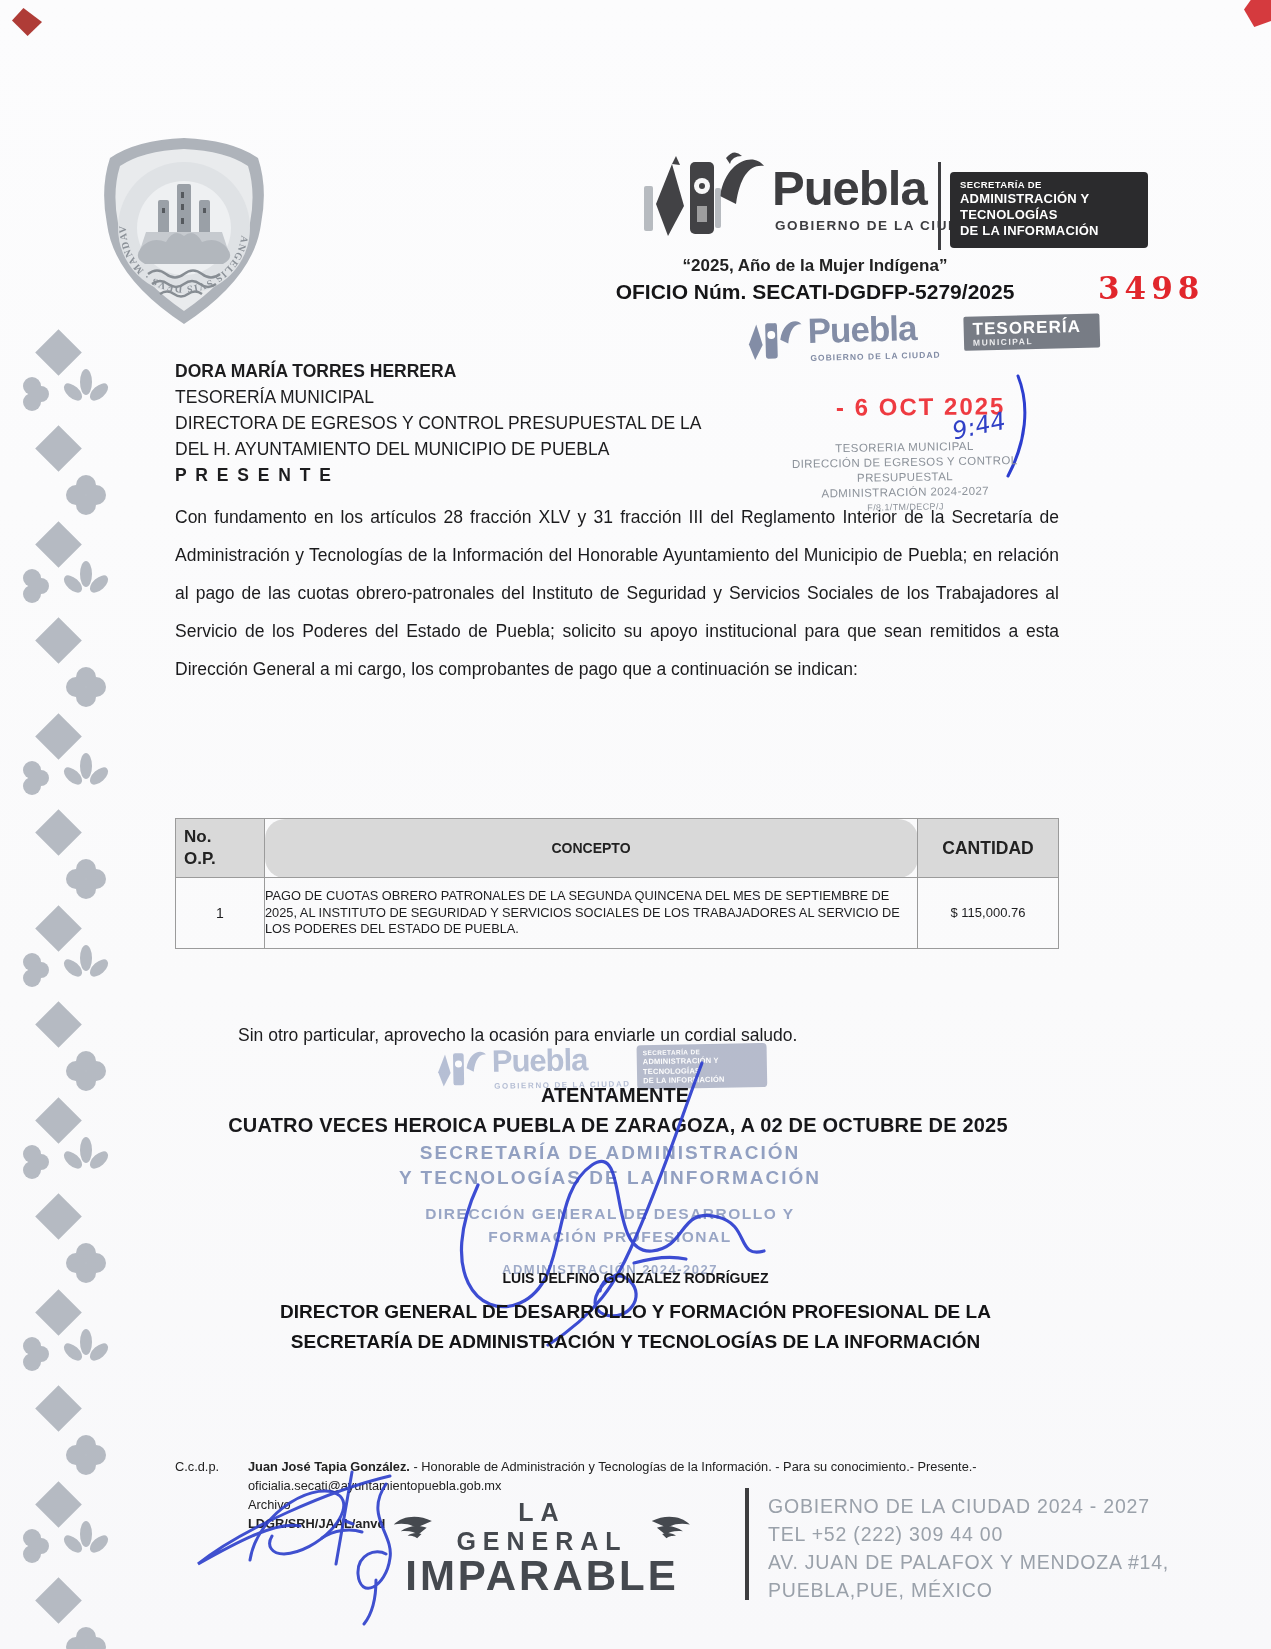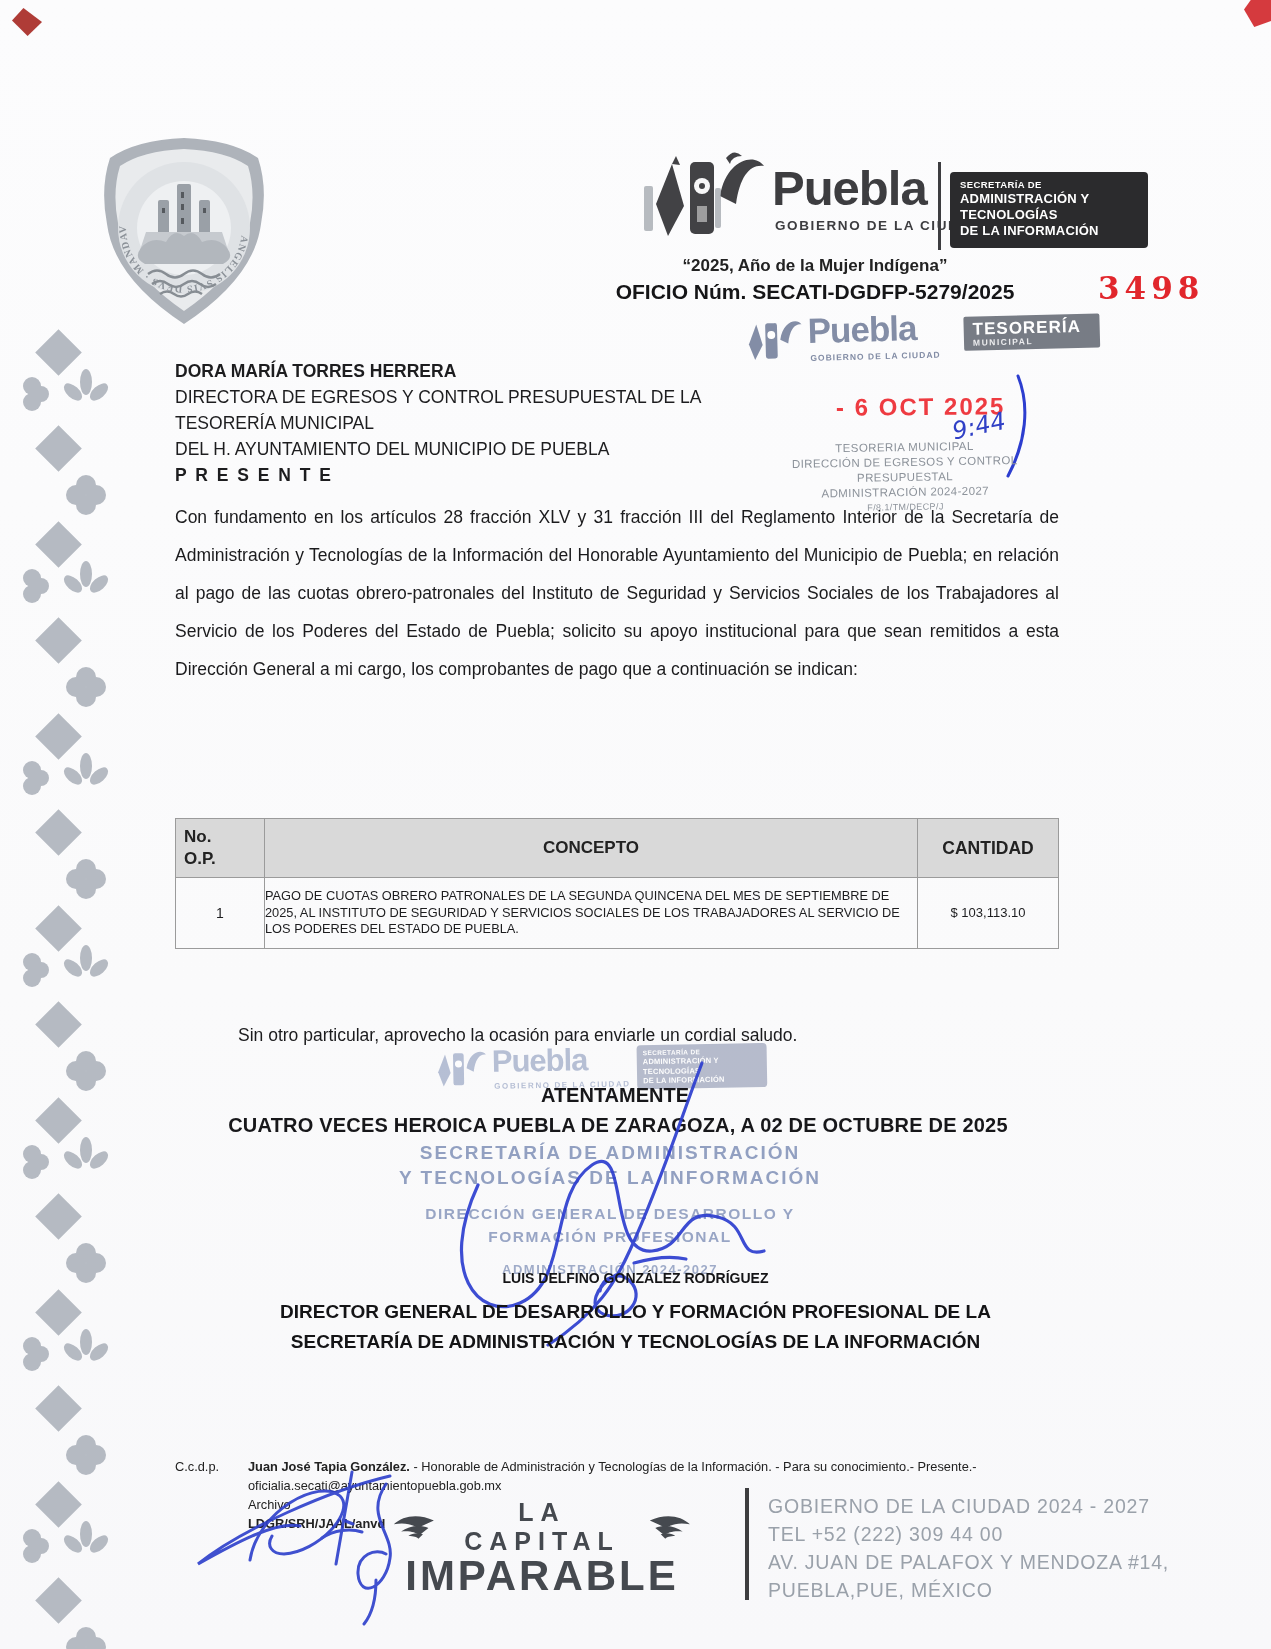--- a/index.html
+++ b/index.html
@@ -40,21 +40,21 @@
   .recipient{font-size:17.5px;line-height:26px;}
   .recipient .bold{font-weight:700;}
   .presente{font-weight:700;letter-spacing:2px;}
   .body-par{width:884px;font-size:17.5px;line-height:38px;text-align:justify;color:#1b1b1d;}
   .closing{font-size:17.5px;color:#1b1b1d;}
   
   .ptable{border-collapse:collapse;width:884px;font-size:13px;}
   .ptable td,.ptable th{border:1px solid #9b9b9b;}
   .ptable th{background:#d9d9d9;font-weight:700;color:#222;}
   .th-no{width:72px;font-size:17px;text-align:left;padding:6px 8px;line-height:22px;}
-  .th-concepto{font-size:17px;height:56px;}
+  .th-concepto{font-size:14px;height:56px;border-radius:20px;}
   .th-cantidad{width:138px;font-size:17.5px;}
   .td-no{text-align:center;font-size:14px;}
   .td-concepto{font-size:12.8px;line-height:16.5px;padding:10px 0;text-align:left;}
   .td-cantidad{font-size:13px;text-align:center;}
   
   .fadestamp{opacity:.55;}
   .fadestamp .brand-word{font-size:31px;color:#7f8fb6;}
   .fadestamp .brand-sub{font-size:8px;color:#7f8fb6;}
   .fadestamp .sec-badge{background:rgba(84,98,136,.75);padding:4px 6px;}
   .fadestamp .sec-badge .l1{font-size:6.5px;}
@@ -192,42 +192,42 @@
   <div class="abs gstamp" style="left:740px;top:440px;width:330px;">
     <span class="gl">TESORERIA MUNICIPAL</span>
     <span class="gl">DIRECCIÓN DE EGRESOS Y CONTROL</span>
     <span class="gl">PRESUPUESTAL</span>
     <span class="gl">ADMINISTRACIÓN 2024-2027</span>
     <span class="gl-small">F/8.1/TM/DECP/J</span>
   </div>
 
   <div class="abs recipient" style="left:175px;top:358px;">
     <div class="bold">DORA MARÍA TORRES HERRERA</div>
+    <div>TESORERÍA MUNICIPAL</div>
     <div>DIRECTORA DE EGRESOS Y CONTROL PRESUPUESTAL DE LA</div>
-    <div>TESORERÍA MUNICIPAL</div>
     <div>DEL H. AYUNTAMIENTO DEL MUNICIPIO DE PUEBLA</div>
     <div class="presente">P R E S E N T E</div>
   </div>
 
   <div class="abs body-par" style="left:175px;top:498px;">Con fundamento en los artículos 28 fracción XLV y 31 fracción III del Reglamento Interior de la Secretaría de Administración y Tecnologías de la Información del Honorable Ayuntamiento del Municipio de Puebla; en relación al pago de las cuotas obrero-patronales del Instituto de Seguridad y Servicios Sociales de los Trabajadores al Servicio de los Poderes del Estado de Puebla; solicito su apoyo institucional para que sean remitidos a esta Dirección General a mi cargo, los comprobantes de pago que a continuación se indican:</div>
 
   <table class="ptable abs" style="left:175px;top:818px;">
     <tbody>
         <tr>
       <th class="th-no">
         <span>No.</span><br>
         <span>O.P.</span>
       </th>
       <th class="th-concepto">CONCEPTO</th>
       <th class="th-cantidad">CANTIDAD</th>
     </tr>
     <tr>
       <td class="td-no">1</td>
       <td class="td-concepto">PAGO DE CUOTAS OBRERO PATRONALES DE LA SEGUNDA QUINCENA DEL MES DE SEPTIEMBRE DE 2025, AL INSTITUTO DE SEGURIDAD Y SERVICIOS SOCIALES DE LOS TRABAJADORES AL SERVICIO DE LOS PODERES DEL ESTADO DE PUEBLA.</td>
-      <td class="td-cantidad">$ 103,113.10</td>
+      <td class="td-cantidad">$ 115,000.76</td>
     </tr>
   </tbody>
     </table>
 
   <div class="abs closing" style="left:238px;top:1025px;">Sin otro particular, aprovecho la ocasión para enviarle un cordial saludo.</div>
 
   <div class="abs fadestamp" style="left:432px;top:1038px;width:330px;height:70px;transform:rotate(-1deg);">
     <svg class="abs" style="left:0;top:0;" width="56" height="56" viewBox="0 0 126 100">
       <g fill="#7f8fb6">
         <path d="M14,58 L30,18 L42,60 L26,90 Z"></path>
@@ -296,21 +296,21 @@
 
   <div class="abs capital" style="left:392px;top:1498px;width:300px;">
     <div style="display:flex;align-items:center;justify-content:center;gap:8px;">
       <svg width="48" height="30" viewBox="0 0 48 30">
         <g fill="#45494f">
             <path d="M46,8 C30,0 12,2 2,12 C14,10 22,12 28,16 Z"></path>
             <path d="M40,16 C30,12 18,14 10,20 C20,19 26,21 30,24 Z"></path>
             <path d="M34,23 C28,21 22,22 18,25 C24,25 27,26 29,28 Z"></path>
           </g>
       </svg>
-      <span class="cap-l1">LA CAPITAL</span>
+      <span class="cap-l1">LA GENERAL</span>
       <svg width="48" height="30" viewBox="0 0 48 30" style="transform:scaleX(-1);">
         <g fill="#45494f">
             <path d="M46,8 C30,0 12,2 2,12 C14,10 22,12 28,16 Z"></path>
             <path d="M40,16 C30,12 18,14 10,20 C20,19 26,21 30,24 Z"></path>
             <path d="M34,23 C28,21 22,22 18,25 C24,25 27,26 29,28 Z"></path>
           </g>
       </svg>
     </div>
     <div class="cap-l2">IMPARABLE</div>
   </div>

